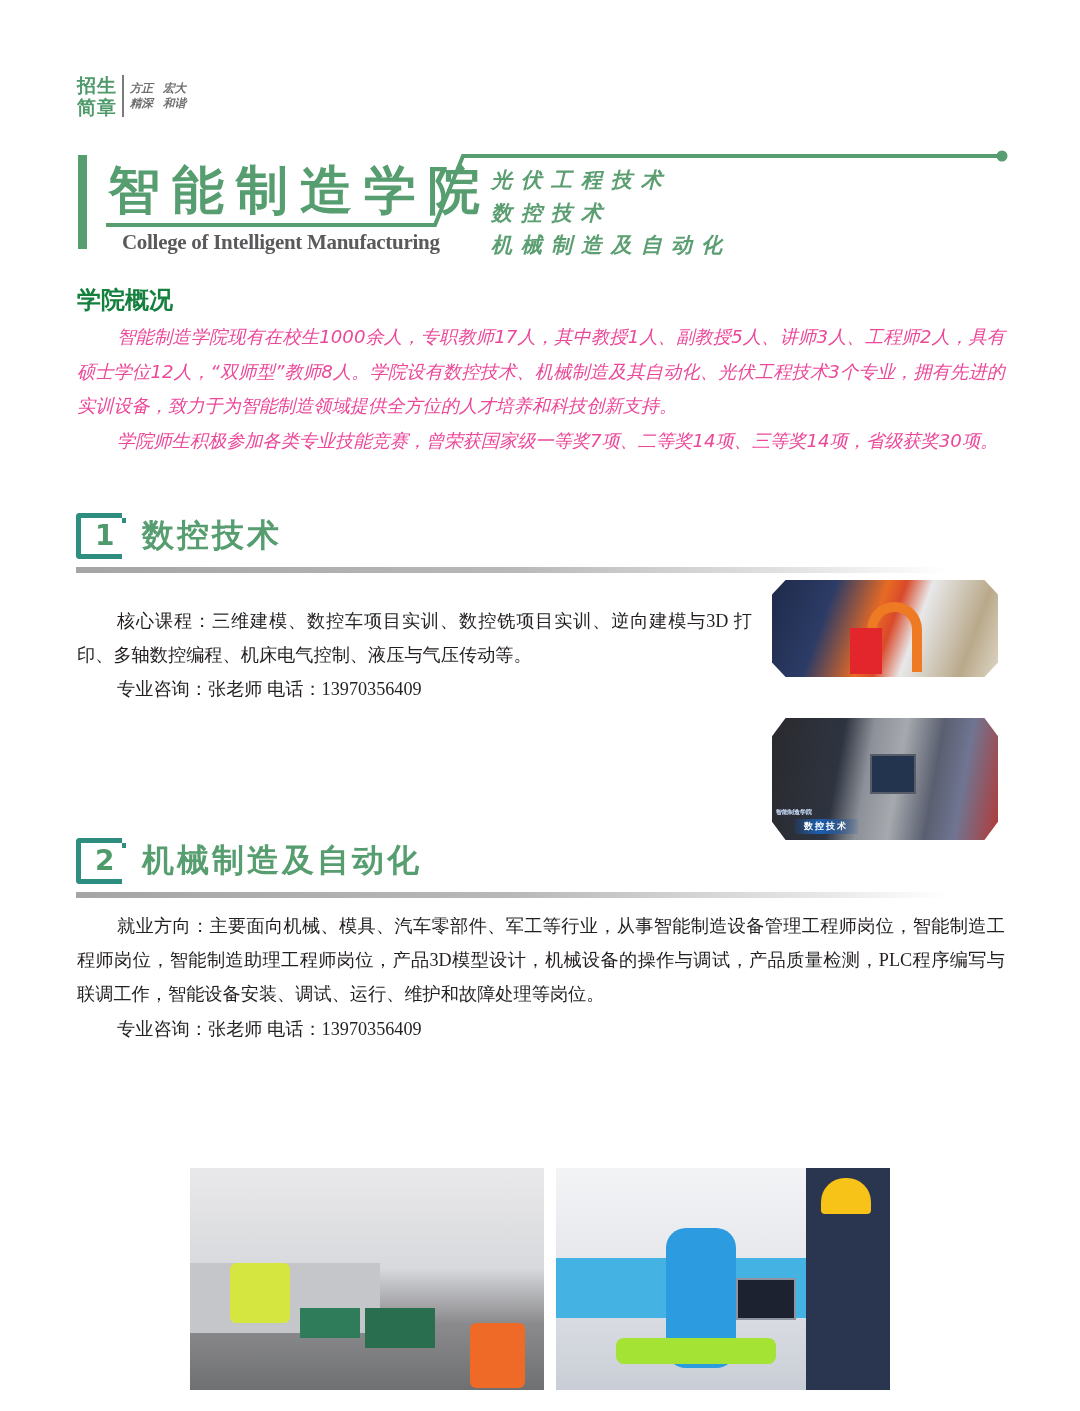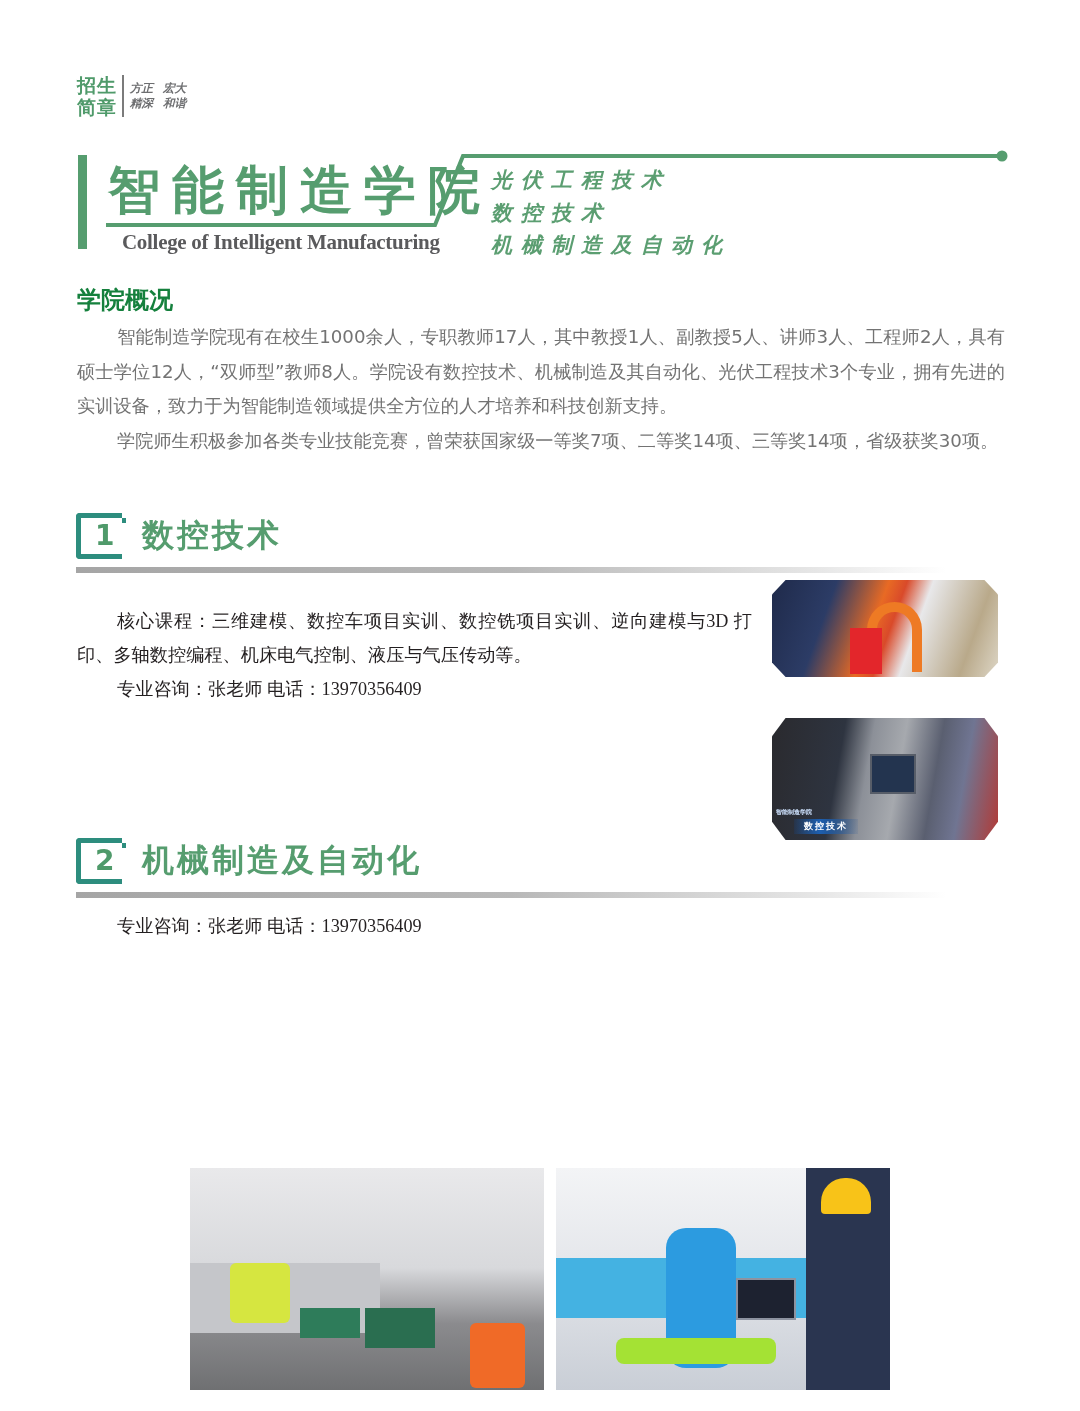--- a/index.html
+++ b/index.html
@@ -16,21 +16,21 @@
     
     .hdr-bar { position: absolute; left: 78px; top: 155px; width: 9px; height: 94px; background: #569d6f; }
     .hdr-svg { position: absolute; left: 0; top: 0; width: 1080px; height: 280px; pointer-events: none; }
     .hdr-title { position: absolute; left: 108px; top: 160px; color: #569d6f; font-weight: bold; font-size: 52px; letter-spacing: 12px; line-height: 60px; }
     .hdr-en { position: absolute; left: 105px; top: 230px; color: #5a5a5c; font-family: "Liberation Serif", "DejaVu Serif", serif; font-weight: bold; font-size: 21px; line-height: 24px; letter-spacing: -0.3px; margin-left: 17px; }
     .majors { position: absolute; left: 491px; top: 164px; }
     .majors div { color: #5b9e71; font-family: "DejaVu Serif", serif; font-weight: bold; font-style: italic; font-size: 21px; letter-spacing: 9px; line-height: 32.5px; }
 
     
     .ov-title { position: absolute; left: 77px; top: 284px; color: #15803d; font-weight: bold; font-size: 24px; line-height: 32px; }
-    .para { position: absolute; left: 77px; width: 928px; font-size: 18.2px; line-height: 34.5px; color: #737373; text-align: justify; }
+    .para { position: absolute; left: 77px; width: 928px; font-size: 18.2px; line-height: 34.5px; color: #ec4899; text-align: justify; font-style: italic; }
     .para .ind { display: inline-block; width: 40px; }
 
     
     .sec { position: absolute; left: 76px; }
     .sec-bracket { position: absolute; left: 0; top: 0; width: 46px; height: 46px; border: 5px solid #2d8d7e; border-right: none; border-radius: 4px 0 0 4px; }
     .sec-bracket::before, .sec-bracket::after { content: ""; position: absolute; right: -4px; width: 4px; height: 5px; background: #2d8d7e; }
     .sec-num { position: absolute; left: 19px; top: 3px; color: #4f9a6a; font-weight: bold; font-size: 28px; line-height: 40px; }
     .sec-title { position: absolute; left: 66px; top: 0; color: #569d6f; font-weight: bold; font-size: 32px; letter-spacing: 3px; line-height: 44px; white-space: nowrap; }
     .sec-rule { position: absolute; left: 0; top: 54px; width: 870px; height: 6px; background: linear-gradient(90deg, #a5a5a5 0%, #b8b8b8 50%, #e6e6e6 85%, rgba(255,255,255,0) 100%); }
 
@@ -100,20 +100,21 @@
   </div>
 </div>
 
 <div class="sec" style="top:838px;">
   <div class="sec-bracket"></div>
   <div class="sec-num">2</div>
   <div class="sec-title">机械制造及自动化</div>
   <div class="sec-rule"></div>
 </div>
 <div class="block" style="left:77px; top:909px; width:928px;">
+  <p>就业方向：主要面向机械、模具、汽车零部件、军工等行业，从事智能制造设备管理工程师岗位，智能制造工程师岗位，智能制造助理工程师岗位，产品3D模型设计，机械设备的操作与调试，产品质量检测，PLC程序编写与联调工作，智能设备安装、调试、运行、维护和故障处理等岗位。</p>
   <p>专业咨询：张老师  电话：13970356409</p>
 </div>
 
 <div class="photo" style="left:190px; top:1168px; width:354px; height:222px; background: linear-gradient(180deg, #e9e9eb 0%, #d8d9dc 45%, #8b8b8e 70%, #6f7072 100%);">
   <div style="position:absolute; left:0; top:95px; width:190px; height:70px; background:#c5c6ca;"></div>
   <div style="position:absolute; left:40px; top:95px; width:60px; height:60px; background:#d6e640; border-radius:6px;"></div>
   <div style="position:absolute; left:110px; top:140px; width:60px; height:30px; background:#2e7c5a;"></div>
   <div style="position:absolute; left:175px; top:140px; width:70px; height:40px; background:#2a6e50;"></div>
   <div style="position:absolute; left:280px; top:155px; width:55px; height:65px; background:#f06a27; border-radius:6px;"></div>
 </div>

